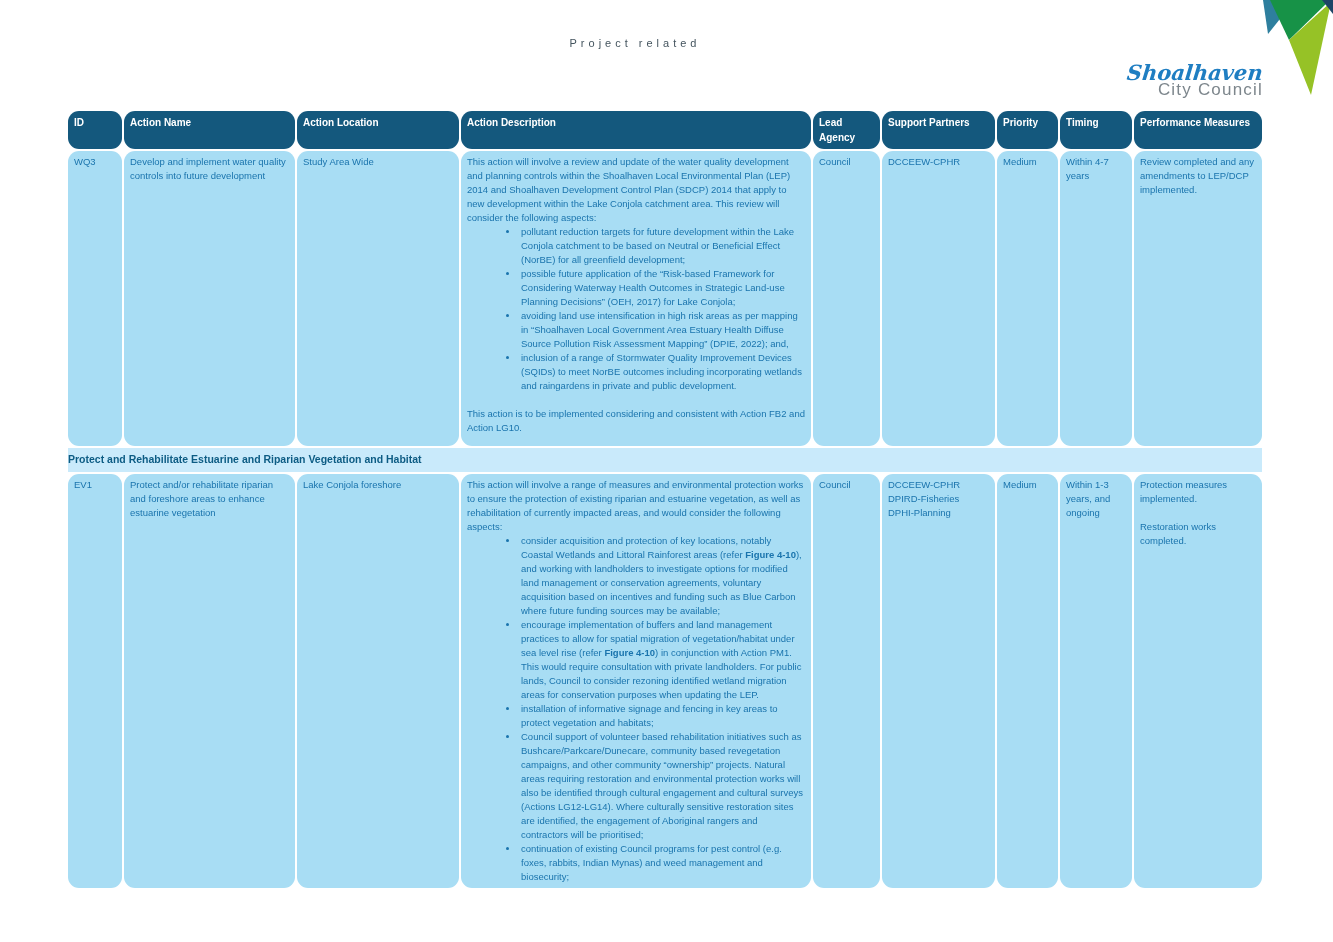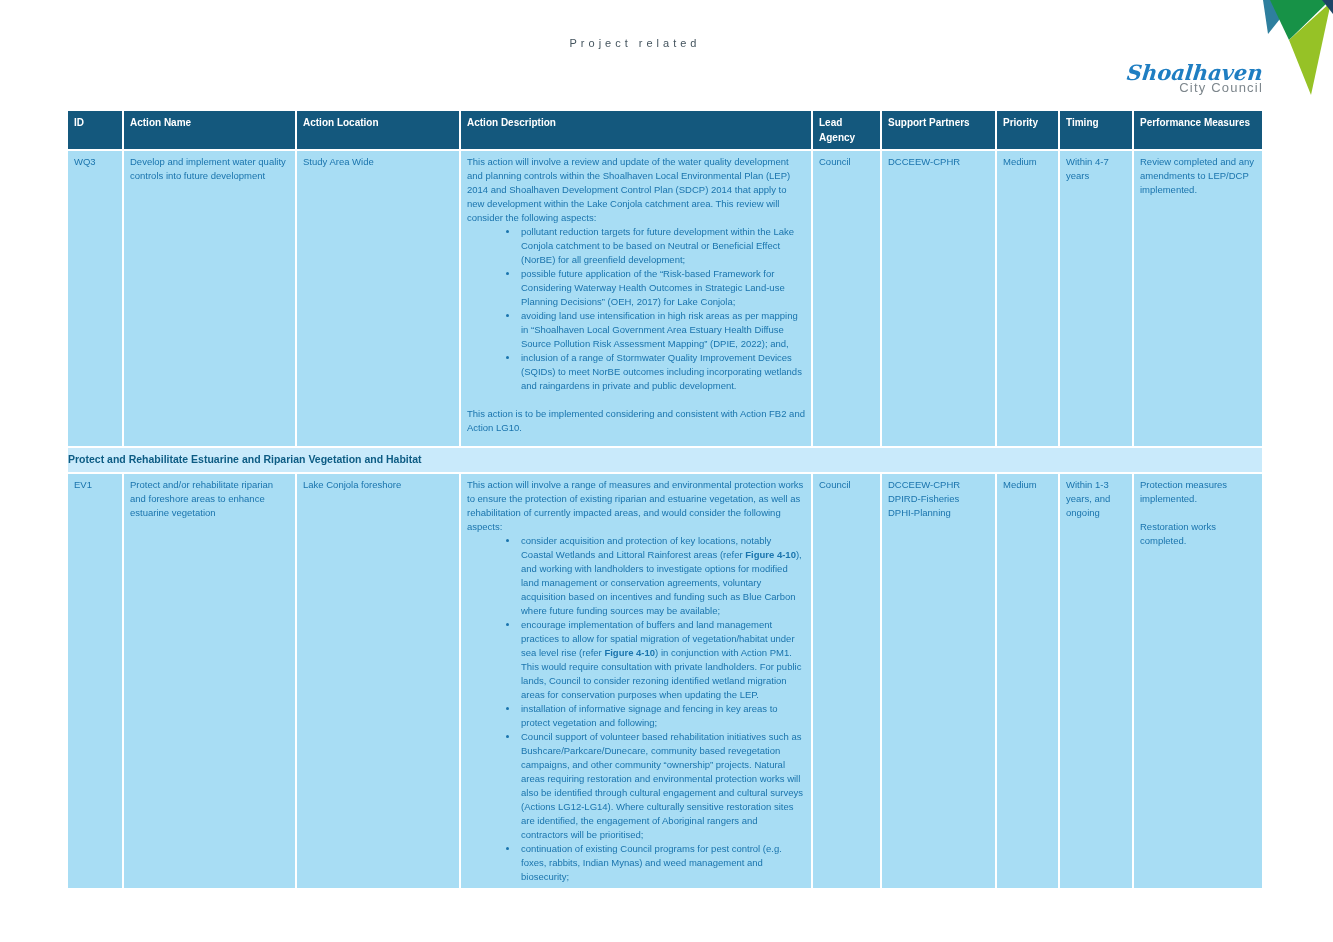--- a/index.html
+++ b/index.html
@@ -18,32 +18,32 @@
   .rhdhv-logo svg { display:block; margin-top:2px; }
   .rhdhv-name {
     margin-left:2px; margin-top:18px; font-weight:bold; color:var(--logo-blue,#0f5e8e);
     font-size:17px; line-height:18px; letter-spacing:0.2px;
   }
   .council-logo { position:absolute; right:70px; top:62px; text-align:right; }
   .council-name {
     font-family:"DejaVu Serif", serif; font-style:italic; font-weight:bold;
     color:#1f7ec2; font-size:21px; line-height:21px; transform:skewX(-6deg);
   }
-  .council-sub { color:#7d868c; font-size:13px; letter-spacing:1.2px; margin-top:-3px; }
+  .council-sub { color:#7d868c; font-size:17px; letter-spacing:1.2px; margin-top:-3px; }
   .corner-decoration { position:absolute; top:0; right:0; }
   
   .cmp-table { position:absolute; left:68px; top:111px; width:1194px; background:#fff; }
   .trow {
     display:grid;
     grid-template-columns:54px 171px 162px 350px 67px 113px 61px 72px 1fr;
     column-gap:2px; margin-bottom:2px; background:#fff;
   }
   .cell {
     background:var(--row-bg,#a8ddf4); padding:4px 6px;
-    font-size:9.5px; line-height:14px; color:var(--body-text,#1a74ad);
+    font-size:9.5px; line-height:14px; color:var(--body-text,#1a74ad);border-radius:11px;
   }
   .header-row .cell {
     background:var(--header-bg,#14587d); color:#fff; font-weight:bold;
     font-size:10px; line-height:15px; padding:4px 6px; min-height:24px;
   }
   .row-wq3 .cell { min-height:295px; }
   .row-ev1 .cell { min-height:392px; }
   .section-row {
     background:var(--section-bg,#c9eafb); color:var(--section-text,#0d5c84);
     font-weight:bold; font-size:10.5px; line-height:15px; padding:4px 0;
@@ -129,21 +129,21 @@
 
     <div class="trow row-ev1">
       <div class="cell">EV1</div>
       <div class="cell">Protect and/or rehabilitate riparian and foreshore areas to enhance estuarine vegetation</div>
       <div class="cell">Lake Conjola foreshore</div>
       <div class="cell desc">
         <p>This action will involve a range of measures and environmental protection works to ensure the protection of existing riparian and estuarine vegetation, as well as rehabilitation of currently impacted areas, and would consider the following aspects:</p>
         <ul class="bullets">
             <li>consider acquisition and protection of key locations, notably Coastal Wetlands and Littoral Rainforest areas (refer <b>Figure 4-10</b>), and working with landholders to investigate options for modified land management or conservation agreements, voluntary acquisition based on incentives and funding such as Blue Carbon where future funding sources may be available;</li>
             <li>encourage implementation of buffers and land management practices to allow for spatial migration of vegetation/habitat under sea level rise (refer <b>Figure 4-10</b>) in conjunction with Action PM1. This would require consultation with private landholders. For public lands, Council to consider rezoning identified wetland migration areas for conservation purposes when updating the LEP.</li>
-            <li>installation of informative signage and fencing in key areas to protect vegetation and following;</li>
+            <li>installation of informative signage and fencing in key areas to protect vegetation and habitats;</li>
             <li>Council support of volunteer based rehabilitation initiatives such as Bushcare/Parkcare/Dunecare, community based revegetation campaigns, and other community “ownership” projects. Natural areas requiring restoration and environmental protection works will also be identified through cultural engagement and cultural surveys (Actions LG12-LG14). Where culturally sensitive restoration sites are identified, the engagement of Aboriginal rangers and contractors will be prioritised;</li>
             <li>continuation of existing Council programs for pest control (e.g. foxes, rabbits, Indian Mynas) and weed management and biosecurity;</li>
           </ul>
       </div>
       <div class="cell">Council</div>
       <div class="cell">
         <ul class="plain-list">
             <li>DCCEEW-CPHR</li>
             <li>DPIRD-Fisheries</li>
             <li>DPHI-Planning</li>

